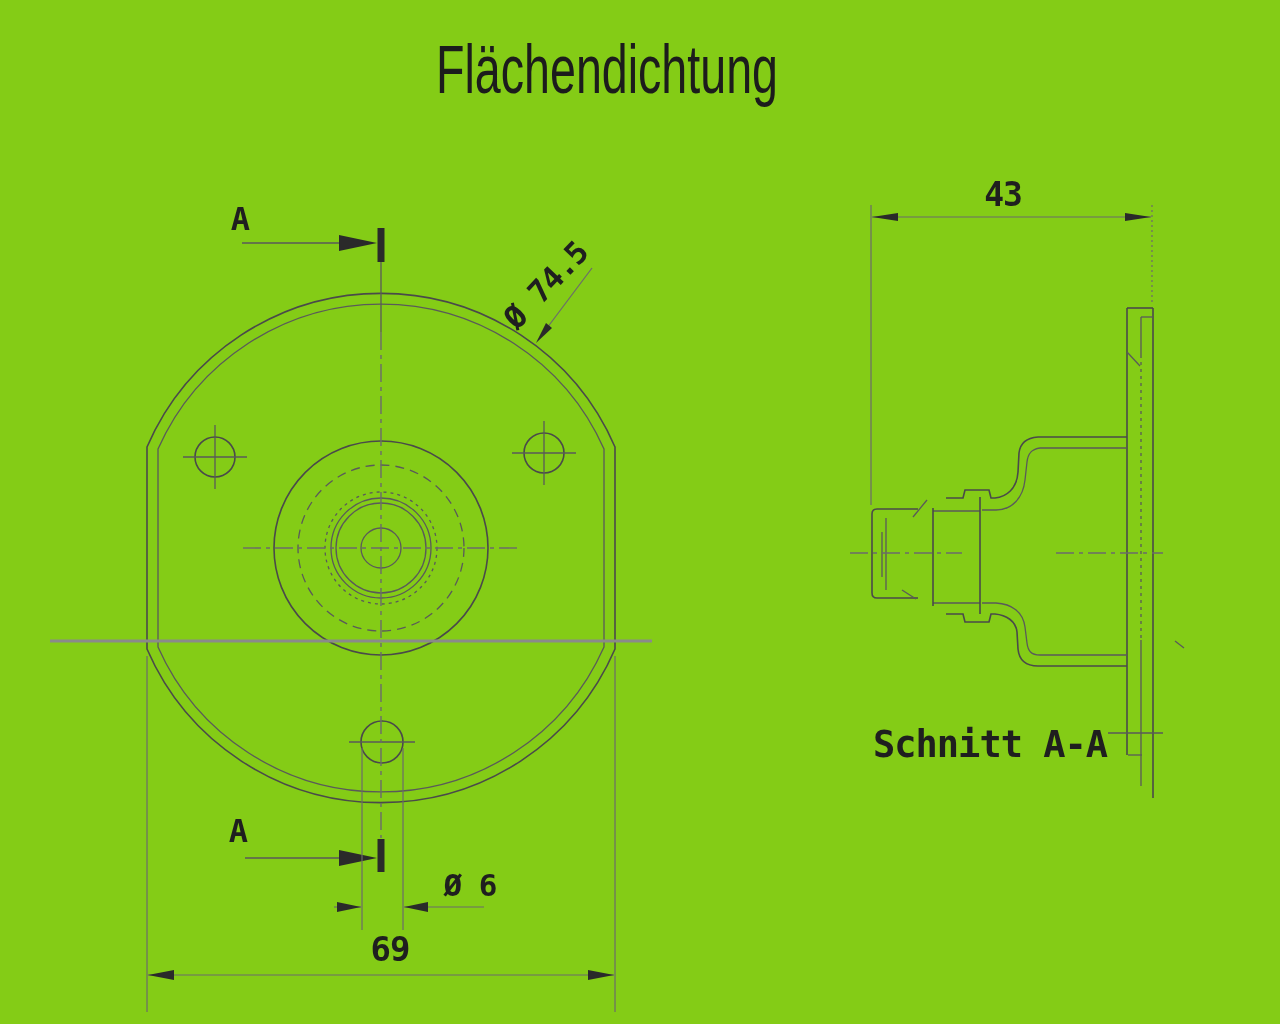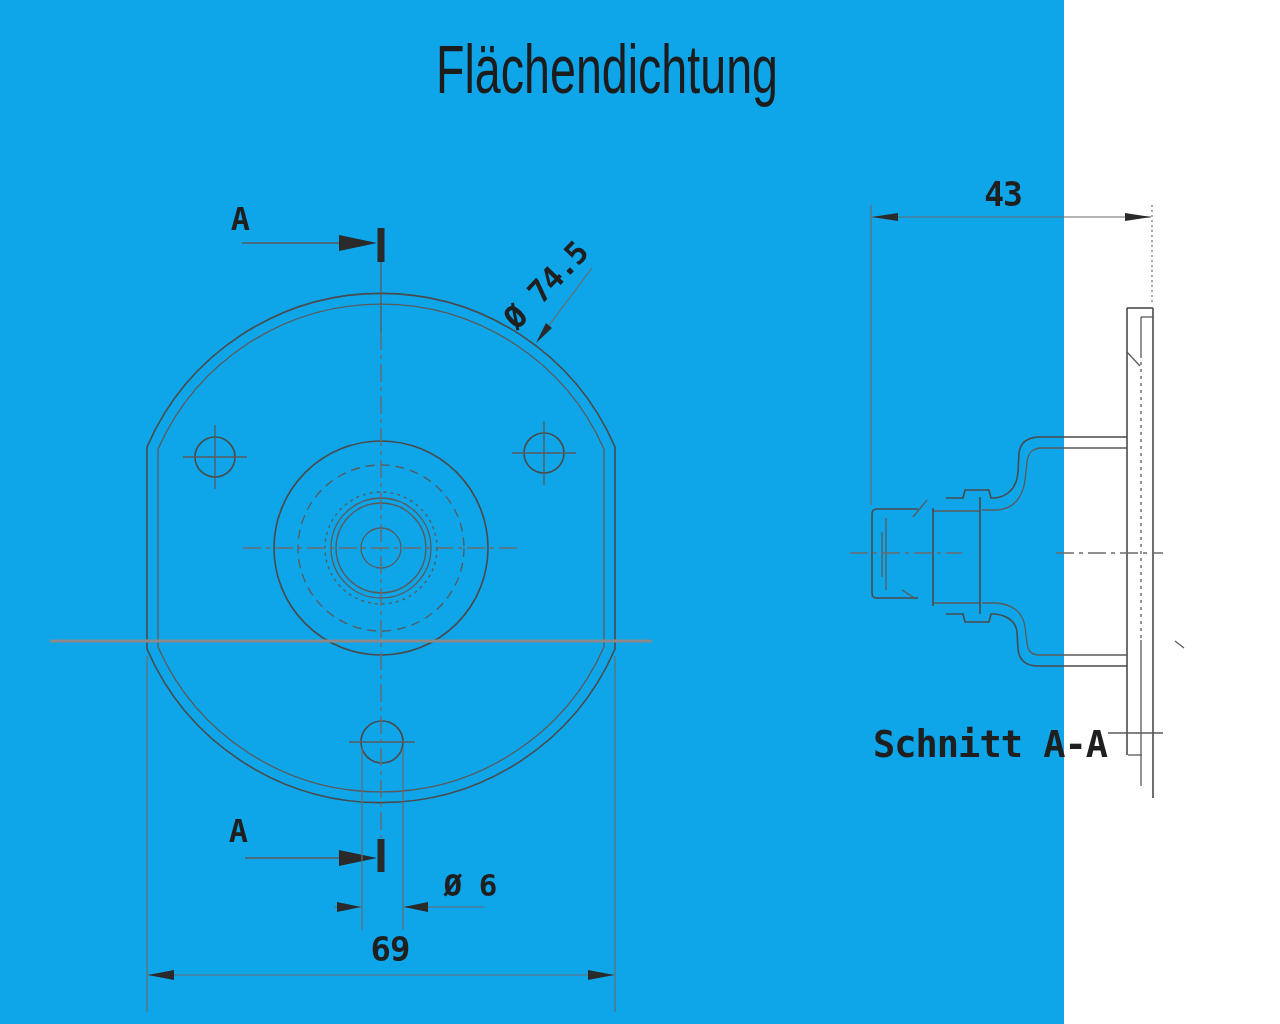--- a/index.html
+++ b/index.html
@@ -6,23 +6,23 @@
     margin: 0;
     padding: 0;
     background: #ffffff;
     width: 1280px;
     height: 1024px;
     overflow: hidden;
     font-family: "DejaVu Sans Mono", monospace;
   }
   #stage {
     position: relative;
-    width: 1064px;
+    width: 1280px;
     height: 1024px;
-    background: #0ea5e9;
+    background: #84cc16;
   }
   svg { display: block; }
   .ol  { stroke: #4a4a4a; stroke-width: 1.6; fill: none; }               
   .olt { stroke: #5a5a5a; stroke-width: 1.3; fill: none; }               
   .cl  { stroke: #6b6b6b; stroke-width: 1.4; fill: none;
          stroke-dasharray: 18 5 4 5; }
   .ext { stroke: #6b6b6b; stroke-width: 1.2; fill: none; }               
   .thick { stroke: #2a2a2a; stroke-width: 7; fill: none; }               
   .arr { fill: #2a2a2a; stroke: none; }                                   
   .dimtxt {

